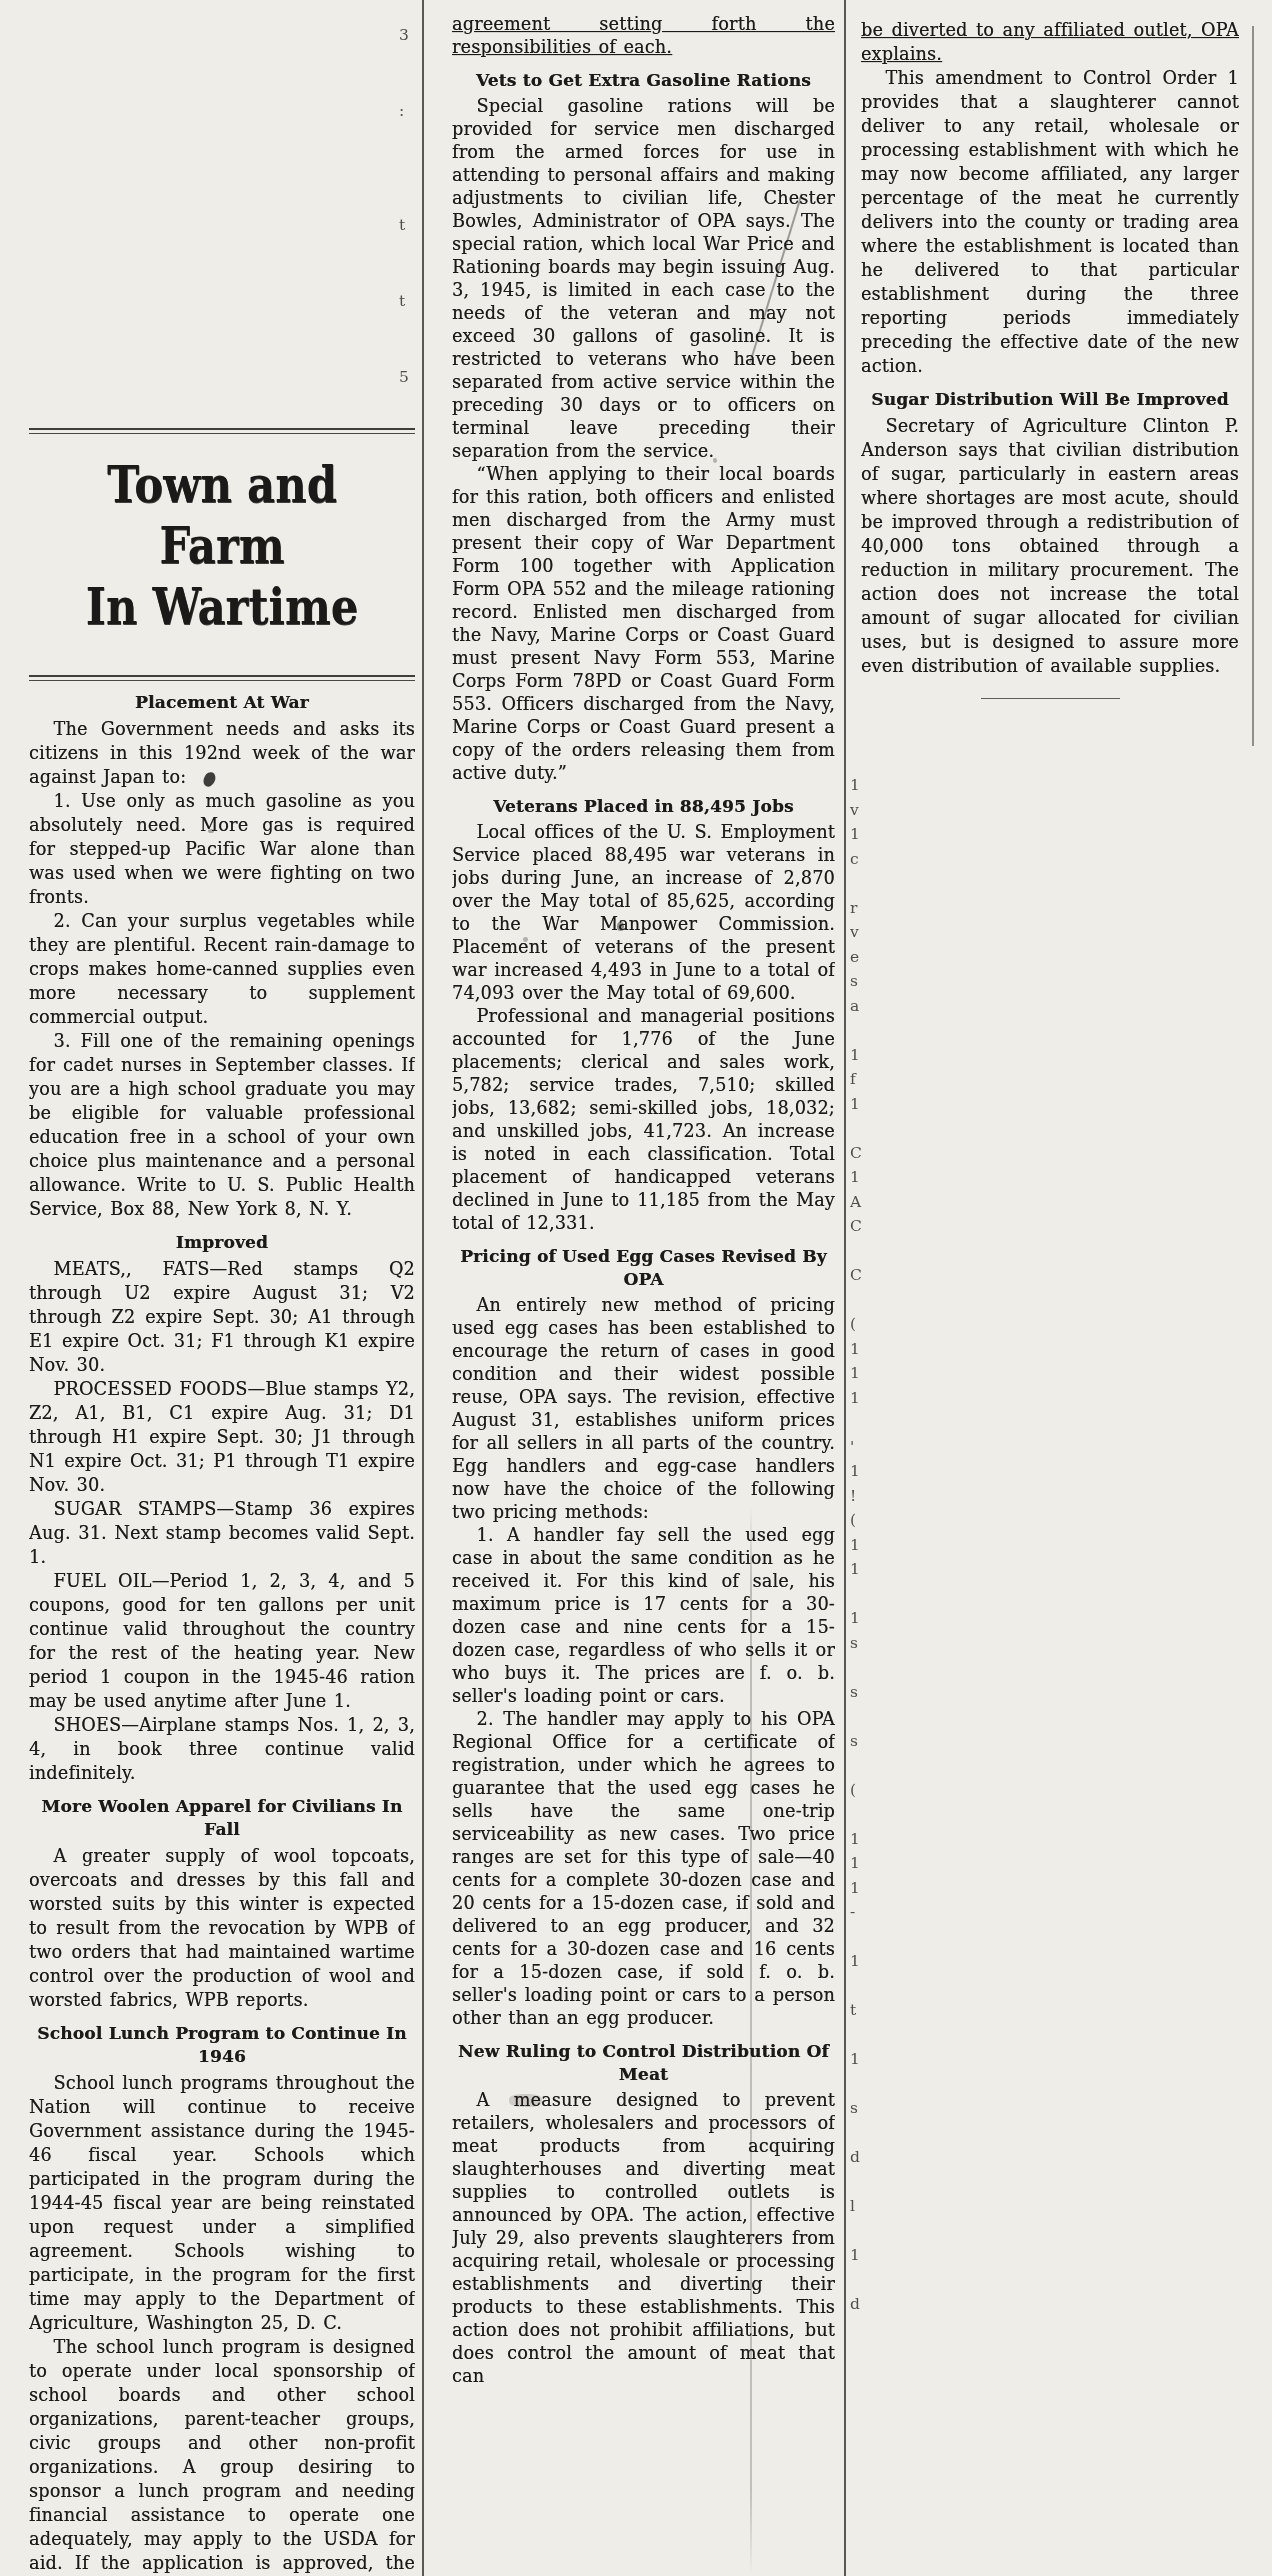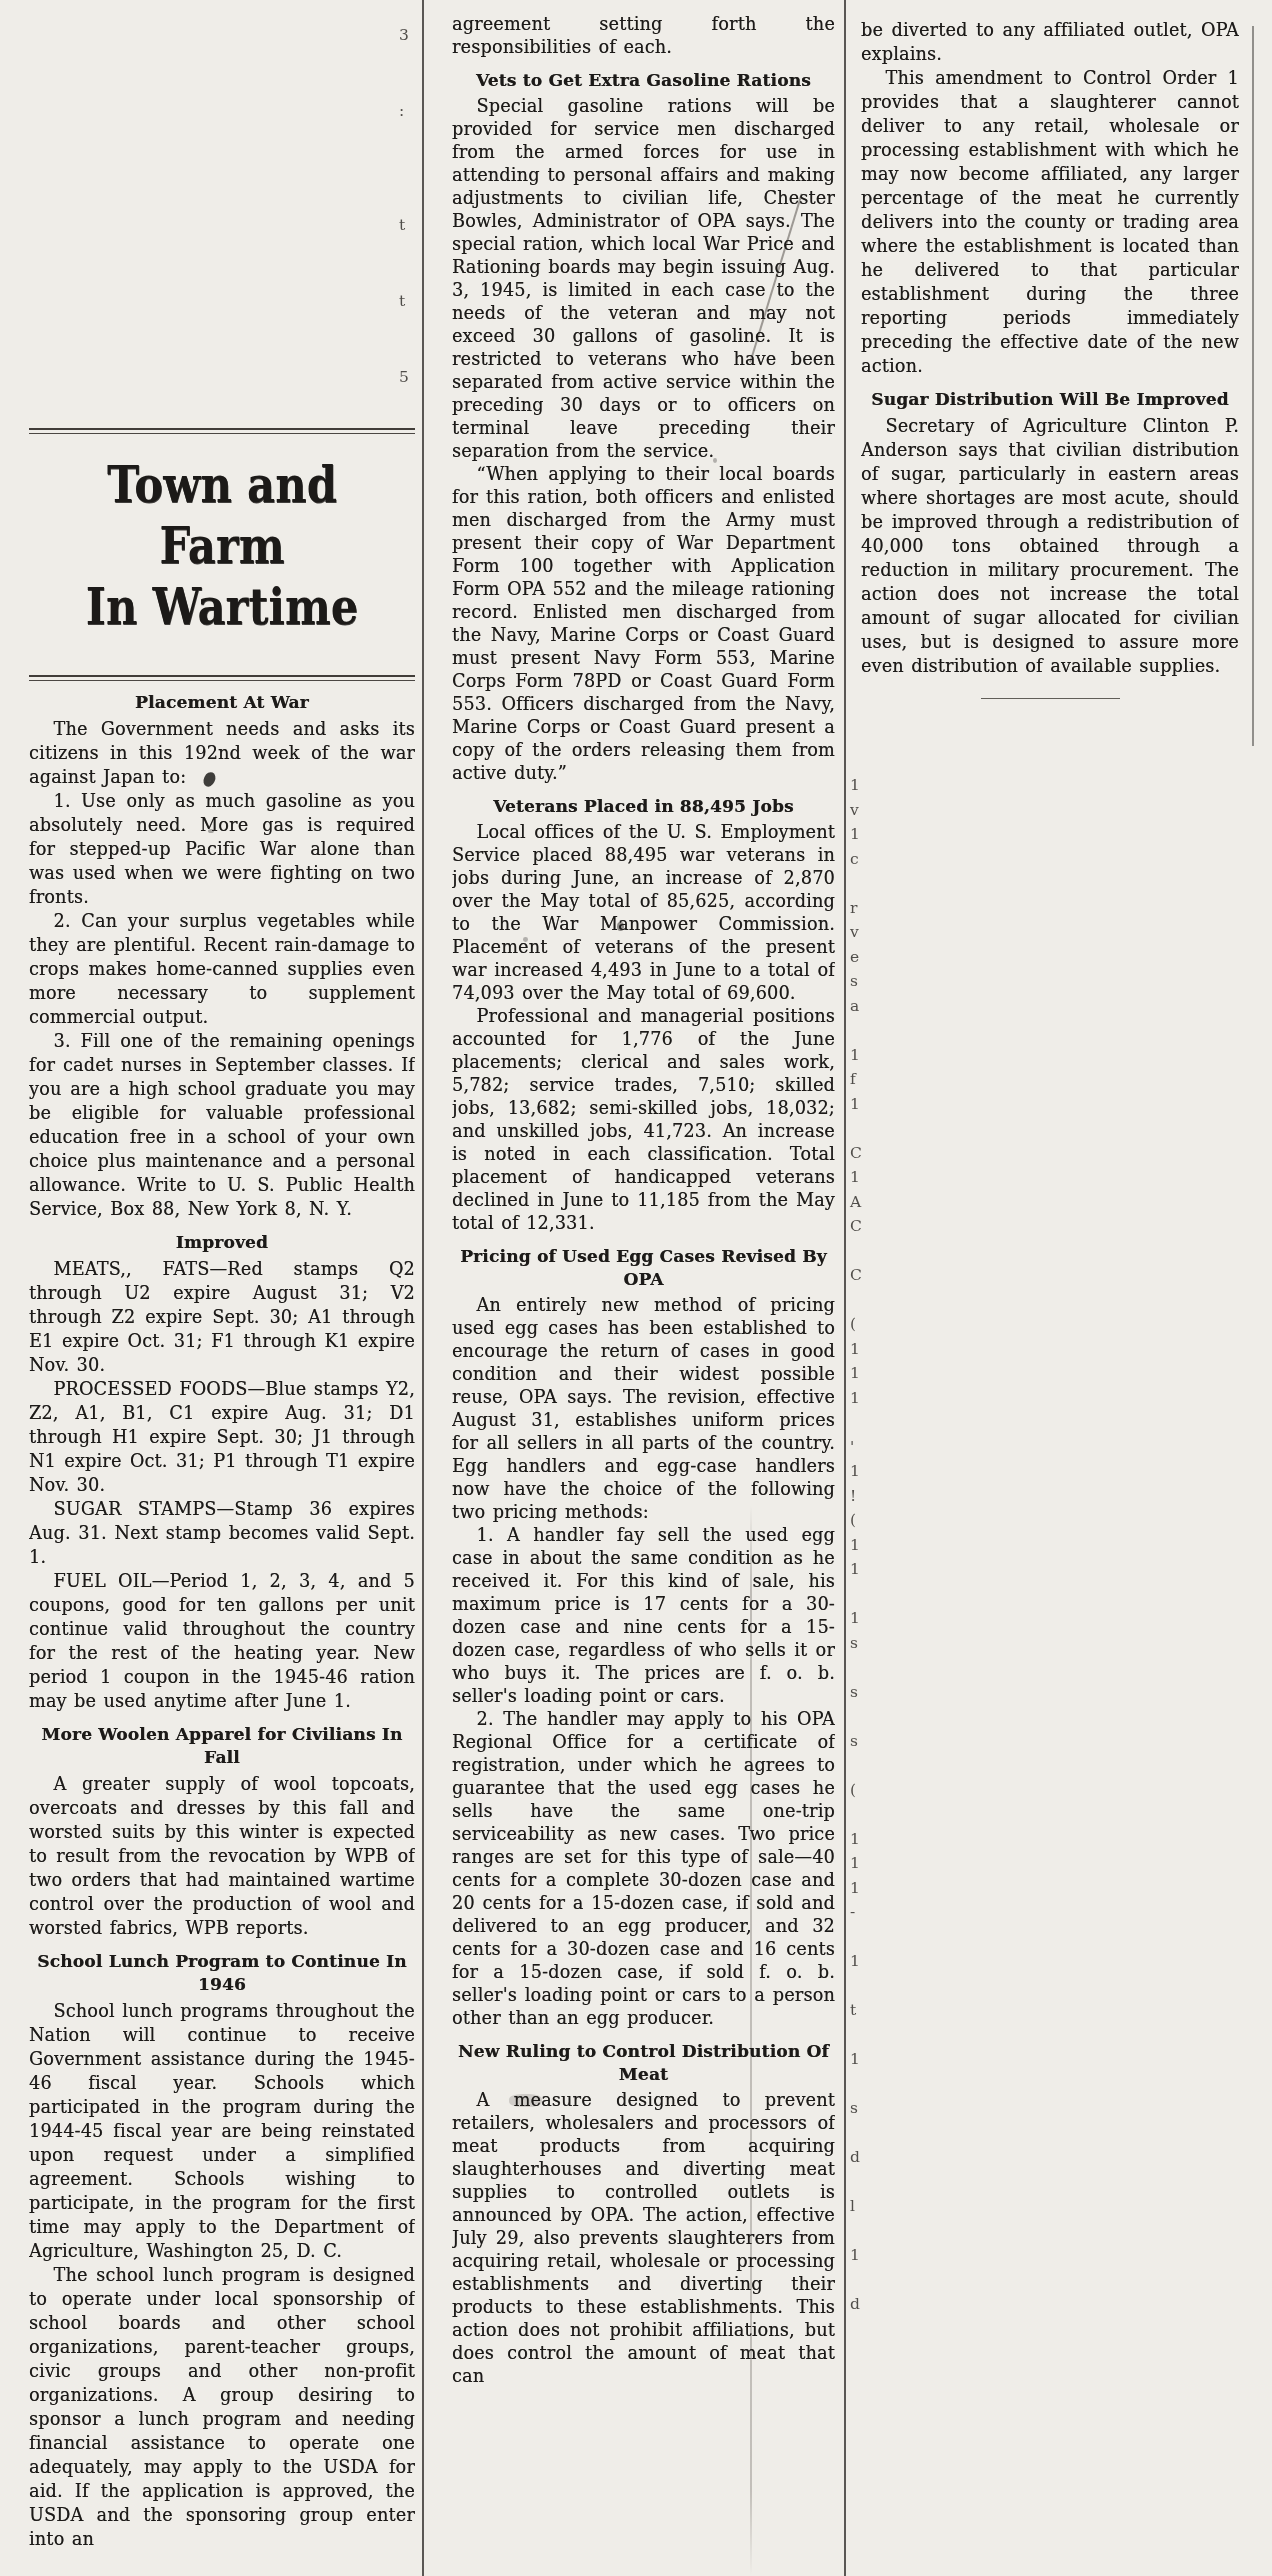--- a/index.html
+++ b/index.html
@@ -23,21 +23,21 @@
   .col-left  { left:29px;  top:413px; width:386px; height:2163px; }
   .col-mid   { left:452px; top:13px;  width:383px; height:2556px; }
   .col-right { left:861px;top:18px;  width:378px; height:761px; }
 
   p {
     margin:0; font-size:17.6px; line-height:24px; text-indent:24.5px;
     word-spacing:1.6px; letter-spacing:0.2px;
     text-shadow:0.2px 0.2px 0.5px rgba(28,26,24,0.65);
   }
   .col-mid p { line-height:23px; }
-  p.cont { text-indent:0; }
+  p.cont { text-indent:0;text-decoration:underline; }
   h1.headline {
     margin:19.6px 0 0; font-size:51px; line-height:61px; text-align:center;
     font-weight:bold; letter-spacing:0px; transform:scaleX(0.85);
     text-shadow:0.5px 0.5px 0.7px rgba(20,18,16,0.8);
   }
   h2 {
     margin:9.8px 0 3.3px; font-size:17px; line-height:23px; text-align:center;
     font-weight:bold; letter-spacing:0.2px;
     text-shadow:0.3px 0.3px 0.6px rgba(20,18,16,0.7);
   }
@@ -181,20 +181,21 @@
     <p>The Government needs and asks its citizens in this 192nd week of the war against Japan to:</p>
     <p>1. Use only as much gasoline as you absolutely need. More gas is required for stepped-up Pacific War alone than was used when we were fighting on two fronts.</p>
     <p>2. Can your surplus vegetables while they are plentiful. Recent rain-damage to crops makes home-canned supplies even more necessary to supplement commercial output.</p>
     <p>3. Fill one of the remaining openings for cadet nurses in September classes. If you are a high school graduate you may be eligible for valuable professional education free in a school of your own choice plus maintenance and a personal allowance. Write to U. S. Public Health Service, Box 88, New York 8, N. Y.</p>
 
     <h2>Improved</h2>
     <p>MEATS,, FATS—Red stamps Q2 through U2 expire August 31; V2 through Z2 expire Sept. 30; A1 through E1 expire Oct. 31; F1 through K1 expire Nov. 30.</p>
     <p>PROCESSED FOODS—Blue stamps Y2, Z2, A1, B1, C1 expire Aug. 31; D1 through H1 expire Sept. 30; J1 through N1 expire Oct. 31; P1 through T1 expire Nov. 30.</p>
     <p>SUGAR STAMPS—Stamp 36 expires Aug. 31. Next stamp becomes valid Sept. 1.</p>
     <p>FUEL OIL—Period 1, 2, 3, 4, and 5 coupons, good for ten gallons per unit continue valid throughout the country for the rest of the heating year. New period 1 coupon in the 1945-46 ration may be used anytime after June 1.</p>
+    <p>SHOES—Airplane stamps Nos. 1, 2, 3, 4, in book three continue valid indefinitely.</p>
 
     <h2>More Woolen Apparel for Civilians In Fall</h2>
     <p>A greater supply of wool topcoats, overcoats and dresses by this fall and worsted suits by this winter is expected to result from the revocation by WPB of two orders that had maintained wartime control over the production of wool and worsted fabrics, WPB reports.</p>
 
     <h2>School Lunch Program to Continue In 1946</h2>
     <p>School lunch programs throughout the Nation will continue to receive Government assistance during the 1945-46 fiscal year. Schools which participated in the program during the 1944-45 fiscal year are being reinstated upon request under a simplified agreement. Schools wishing to participate, in the program for the first time may apply to the Department of Agriculture, Washington 25, D. C.</p>
     <p>The school lunch program is designed to operate under local sponsorship of school boards and other school organizations, parent-teacher groups, civic groups and other non-profit organizations. A group desiring to sponsor a lunch program and needing financial assistance to operate one adequately, may apply to the USDA for aid. If the application is approved, the USDA and the sponsoring group enter into an</p>
   </div>
 
   <div class="col col-mid">

